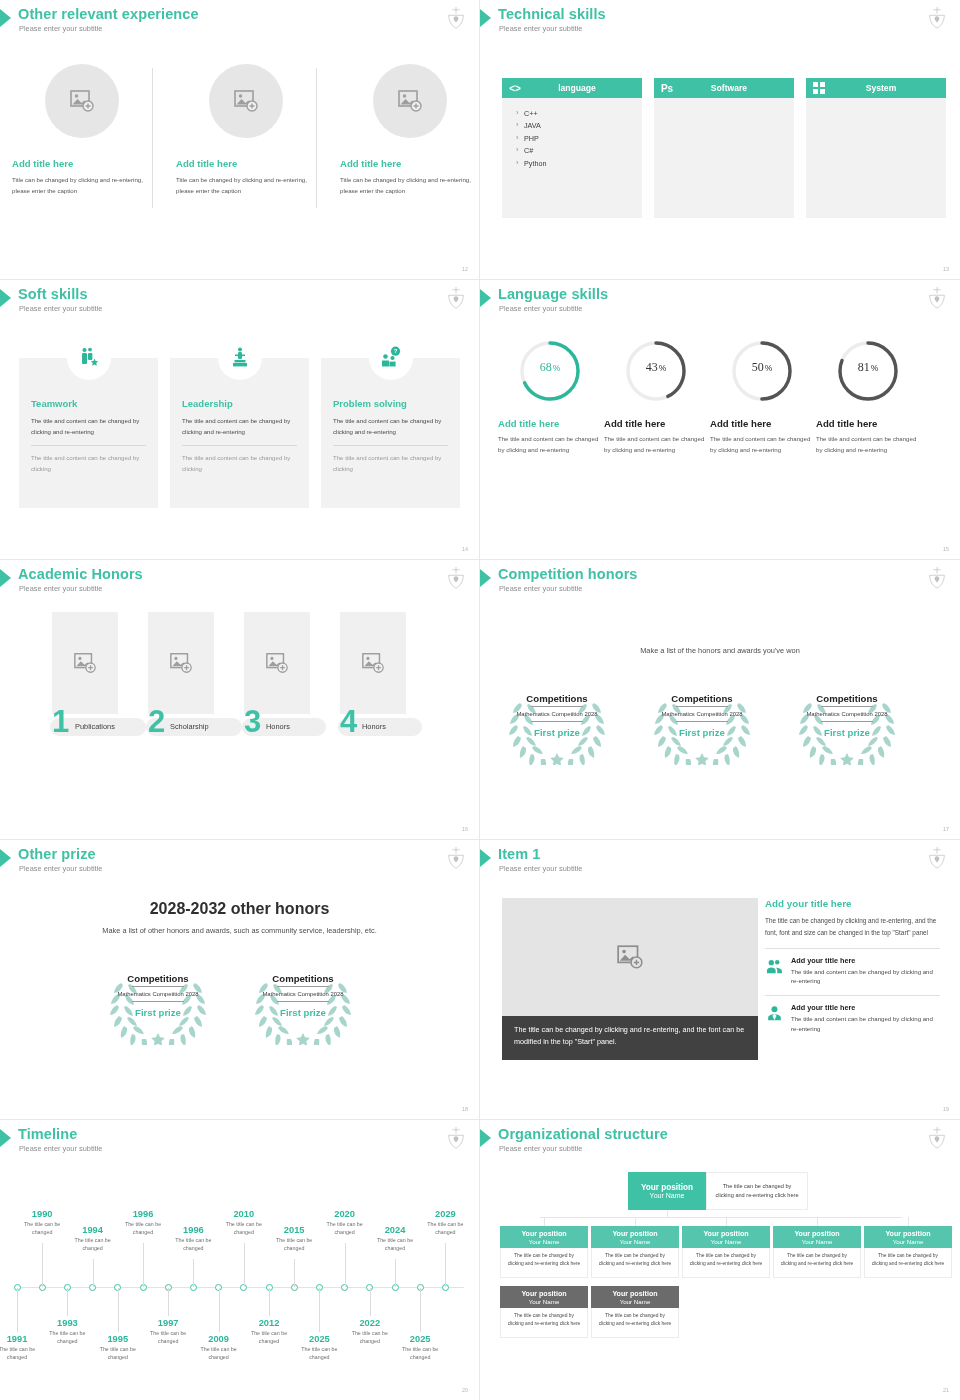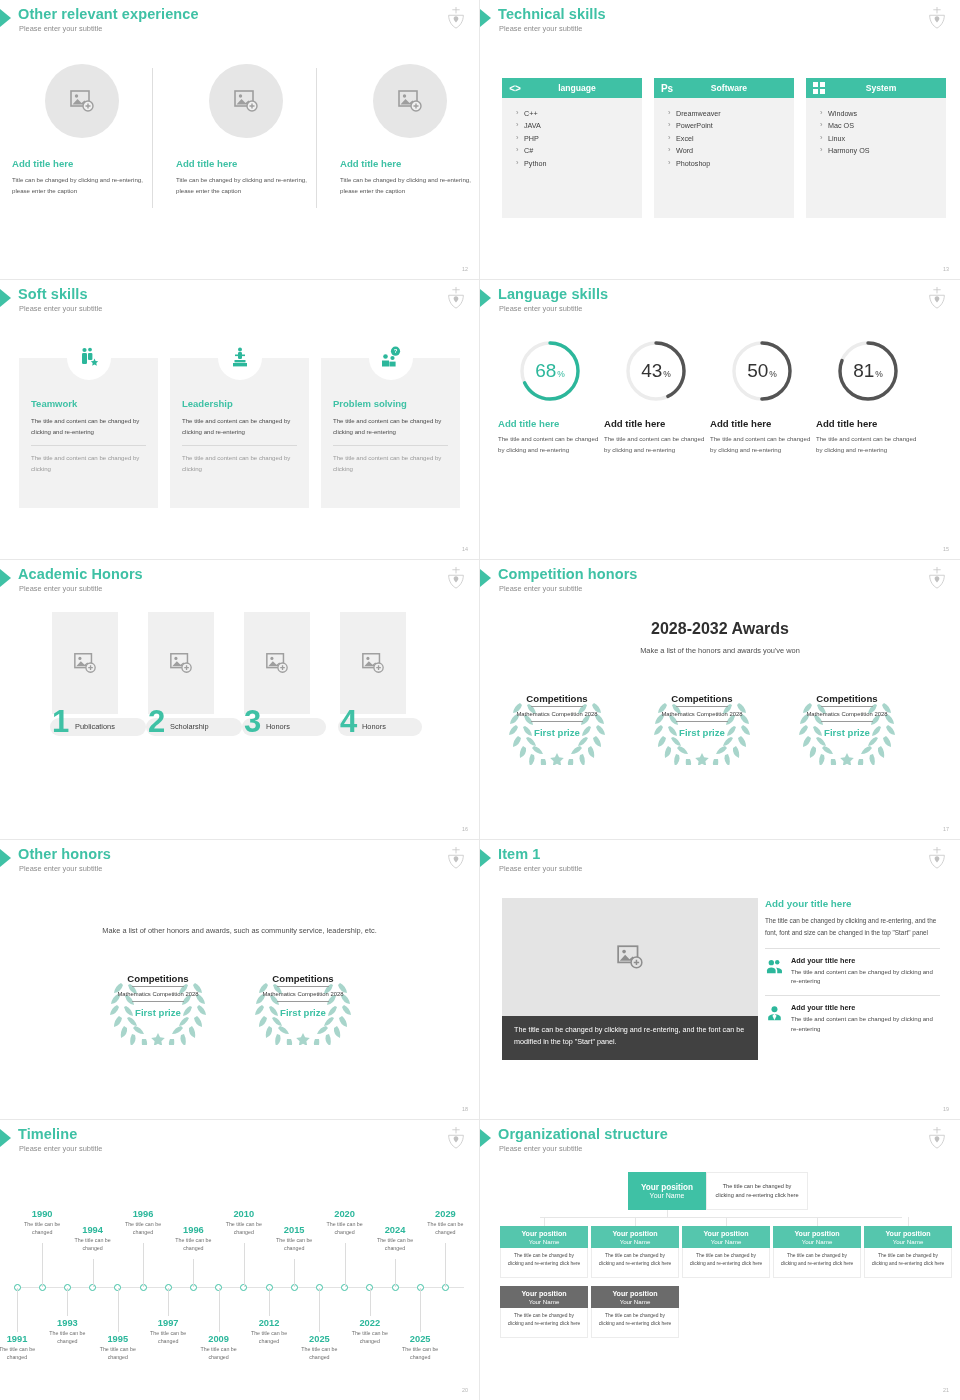--- a/index.html
+++ b/index.html
@@ -55,21 +55,21 @@
   .soft-ic { position:absolute; top:-22px; left:50%; transform:translateX(-50%); width:44px; height:44px; border-radius:50%; background:#fff; display:flex; align-items:center; justify-content:center;}
   .soft-ttl { margin:40px 0 0 12px; font-size:9.5px; font-weight:bold; color:#3fc1a5;}
   .soft-p1 { margin:7px 12px 0 12px; font-size:6.1px; color:#4a4a4a; line-height:1.75;}
   .soft-hr { margin:8px 12px 0 12px; height:1px; background:#d9d9d9;}
   .soft-p2 { margin:7px 12px 0 12px; font-size:6.1px; color:#9a9a9a; line-height:1.75;}
 
   
   .lang-col { position:absolute; top:58px; width:104px; }
   .ring { width:66px; height:66px; margin:0 auto; position:relative;}
   .ring .pct { position:absolute; inset:0; display:flex; align-items:baseline; justify-content:center; padding-top:22px;}
-  .pct .num { font-size:19px; }
+  .pct .num { font-size:12px;font-family:Liberation Serif, serif; }
   .pct .sg { font-size:8.5px; margin-left:1px;}
   .lang-ttl { margin-top:14px; font-size:9.6px; font-weight:bold; }
   .lang-body { margin-top:5px; font-size:6.1px; color:#565656; line-height:1.8;}
 
   
   .ac-card { position:absolute; top:52px; width:66px; height:102px; background:#f0f0f0; }
   .ac-pill { position:absolute; top:158px; height:18px; background:#efefef; border-radius:9px; }
   .ac-num { position:absolute; top:146px; font-size:31px; font-weight:bold; color:#3fc1a5; line-height:1;}
   .ac-lbl { position:absolute; top:162px; font-size:7.4px; color:#3d3d3d;}
 
@@ -212,47 +212,34 @@
       <div class="tech-li">C#</div>
       <div class="tech-li">Python</div>
     </div>
   </div>
 
   <div class="tech-card" style="left:174px">
     <div class="tech-head">
       <span class="tech-badge">Ps</span>
       <span class="tech-label">Software</span>
     </div>
-    <div class="tech-list">
-      <div class="tech-li">Dreamweaver</div>
-      <div class="tech-li">PowerPoint</div>
-      <div class="tech-li">Excel</div>
-      <div class="tech-li">Word</div>
-      <div class="tech-li">Photoshop</div>
-    </div>
   </div>
 
   <div class="tech-card" style="left:326px">
     <div class="tech-head">
       <span class="tech-badge">
             <span class="winglyph">
               <i></i>
               <i></i>
               <i></i>
               <i></i>
             </span>
           </span>
       <span class="tech-label">System</span>
     </div>
-    <div class="tech-list">
-      <div class="tech-li">Windows</div>
-      <div class="tech-li">Mac OS</div>
-      <div class="tech-li">Linux</div>
-      <div class="tech-li">Harmony OS</div>
-    </div>
   </div>
   <div class="pageno">13</div>
 </div>
 
 <div class="slide">
   <div class="hdr">
     <div class="hdr-arrow"></div>
     <div class="hdr-title">Soft skills</div>
     <div class="hdr-sub">Please enter your subtitle</div>
   </div>
@@ -472,21 +459,20 @@
   </div>
   <svg class="wmark" viewBox="0 0 24 26">
         <g fill="none" stroke="#9a9a9a" stroke-width=".9">
           <path d="M12 1v7"></path>
           <path d="M8 4h8"></path>
           <path d="M4 10c0 7 4 12 8 14 4-2 8-7 8-14z"></path>
         </g>
         <path d="M12 11c-1.6 0-2.6 1.1-2.6 2.6 0 1.6 1.3 2.7 2.6 4.2 1.3-1.5 2.6-2.6 2.6-4.2 0-1.5-1-2.6-2.6-2.6z" fill="#8f8f8f"></path>
       </svg>
 
-  <div class="award-title" style="top:60px">2028-2032 Awards</div>
   <div class="award-sub" style="top:86px">Make a list of the honors and awards you've won</div>
 
   <div class="laurel" style="left:22px;top:125px">
     <svg width="110" height="80" viewBox="0 0 110 80">
       <g fill="#a8d5cb">
         <g>
               <path d="M18 18q-6 3-7 10 7-1 9-8z"></path>
               <path d="M15 29q-6 3-7 10 7-1 9-8z"></path>
               <path d="M14 40q-6 3-7 10 7-1 9-8z"></path>
               <path d="M16 51q-5 4-5 11 7-2 8-9z"></path>
@@ -615,32 +601,33 @@
       <div class="lrl-r"></div>
       <div class="lrl-p">First prize</div>
     </div>
   </div>
   <div class="pageno">17</div>
 </div>
 
 <div class="slide">
   <div class="hdr">
     <div class="hdr-arrow"></div>
-    <div class="hdr-title">Other honors</div>
+    <div class="hdr-title">Other prize</div>
     <div class="hdr-sub">Please enter your subtitle</div>
   </div>
   <svg class="wmark" viewBox="0 0 24 26">
         <g fill="none" stroke="#9a9a9a" stroke-width=".9">
           <path d="M12 1v7"></path>
           <path d="M8 4h8"></path>
           <path d="M4 10c0 7 4 12 8 14 4-2 8-7 8-14z"></path>
         </g>
         <path d="M12 11c-1.6 0-2.6 1.1-2.6 2.6 0 1.6 1.3 2.7 2.6 4.2 1.3-1.5 2.6-2.6 2.6-4.2 0-1.5-1-2.6-2.6-2.6z" fill="#8f8f8f"></path>
       </svg>
 
+  <div class="award-title" style="top:60px">2028-2032 other honors</div>
   <div class="award-sub" style="top:86px">Make a list of other honors and awards, such as community service, leadership, etc.</div>
 
   <div class="laurel" style="left:103px;top:125px">
     <svg width="110" height="80" viewBox="0 0 110 80">
       <g fill="#a8d5cb">
         <g>
               <path d="M18 18q-6 3-7 10 7-1 9-8z"></path>
               <path d="M15 29q-6 3-7 10 7-1 9-8z"></path>
               <path d="M14 40q-6 3-7 10 7-1 9-8z"></path>
               <path d="M16 51q-5 4-5 11 7-2 8-9z"></path>

